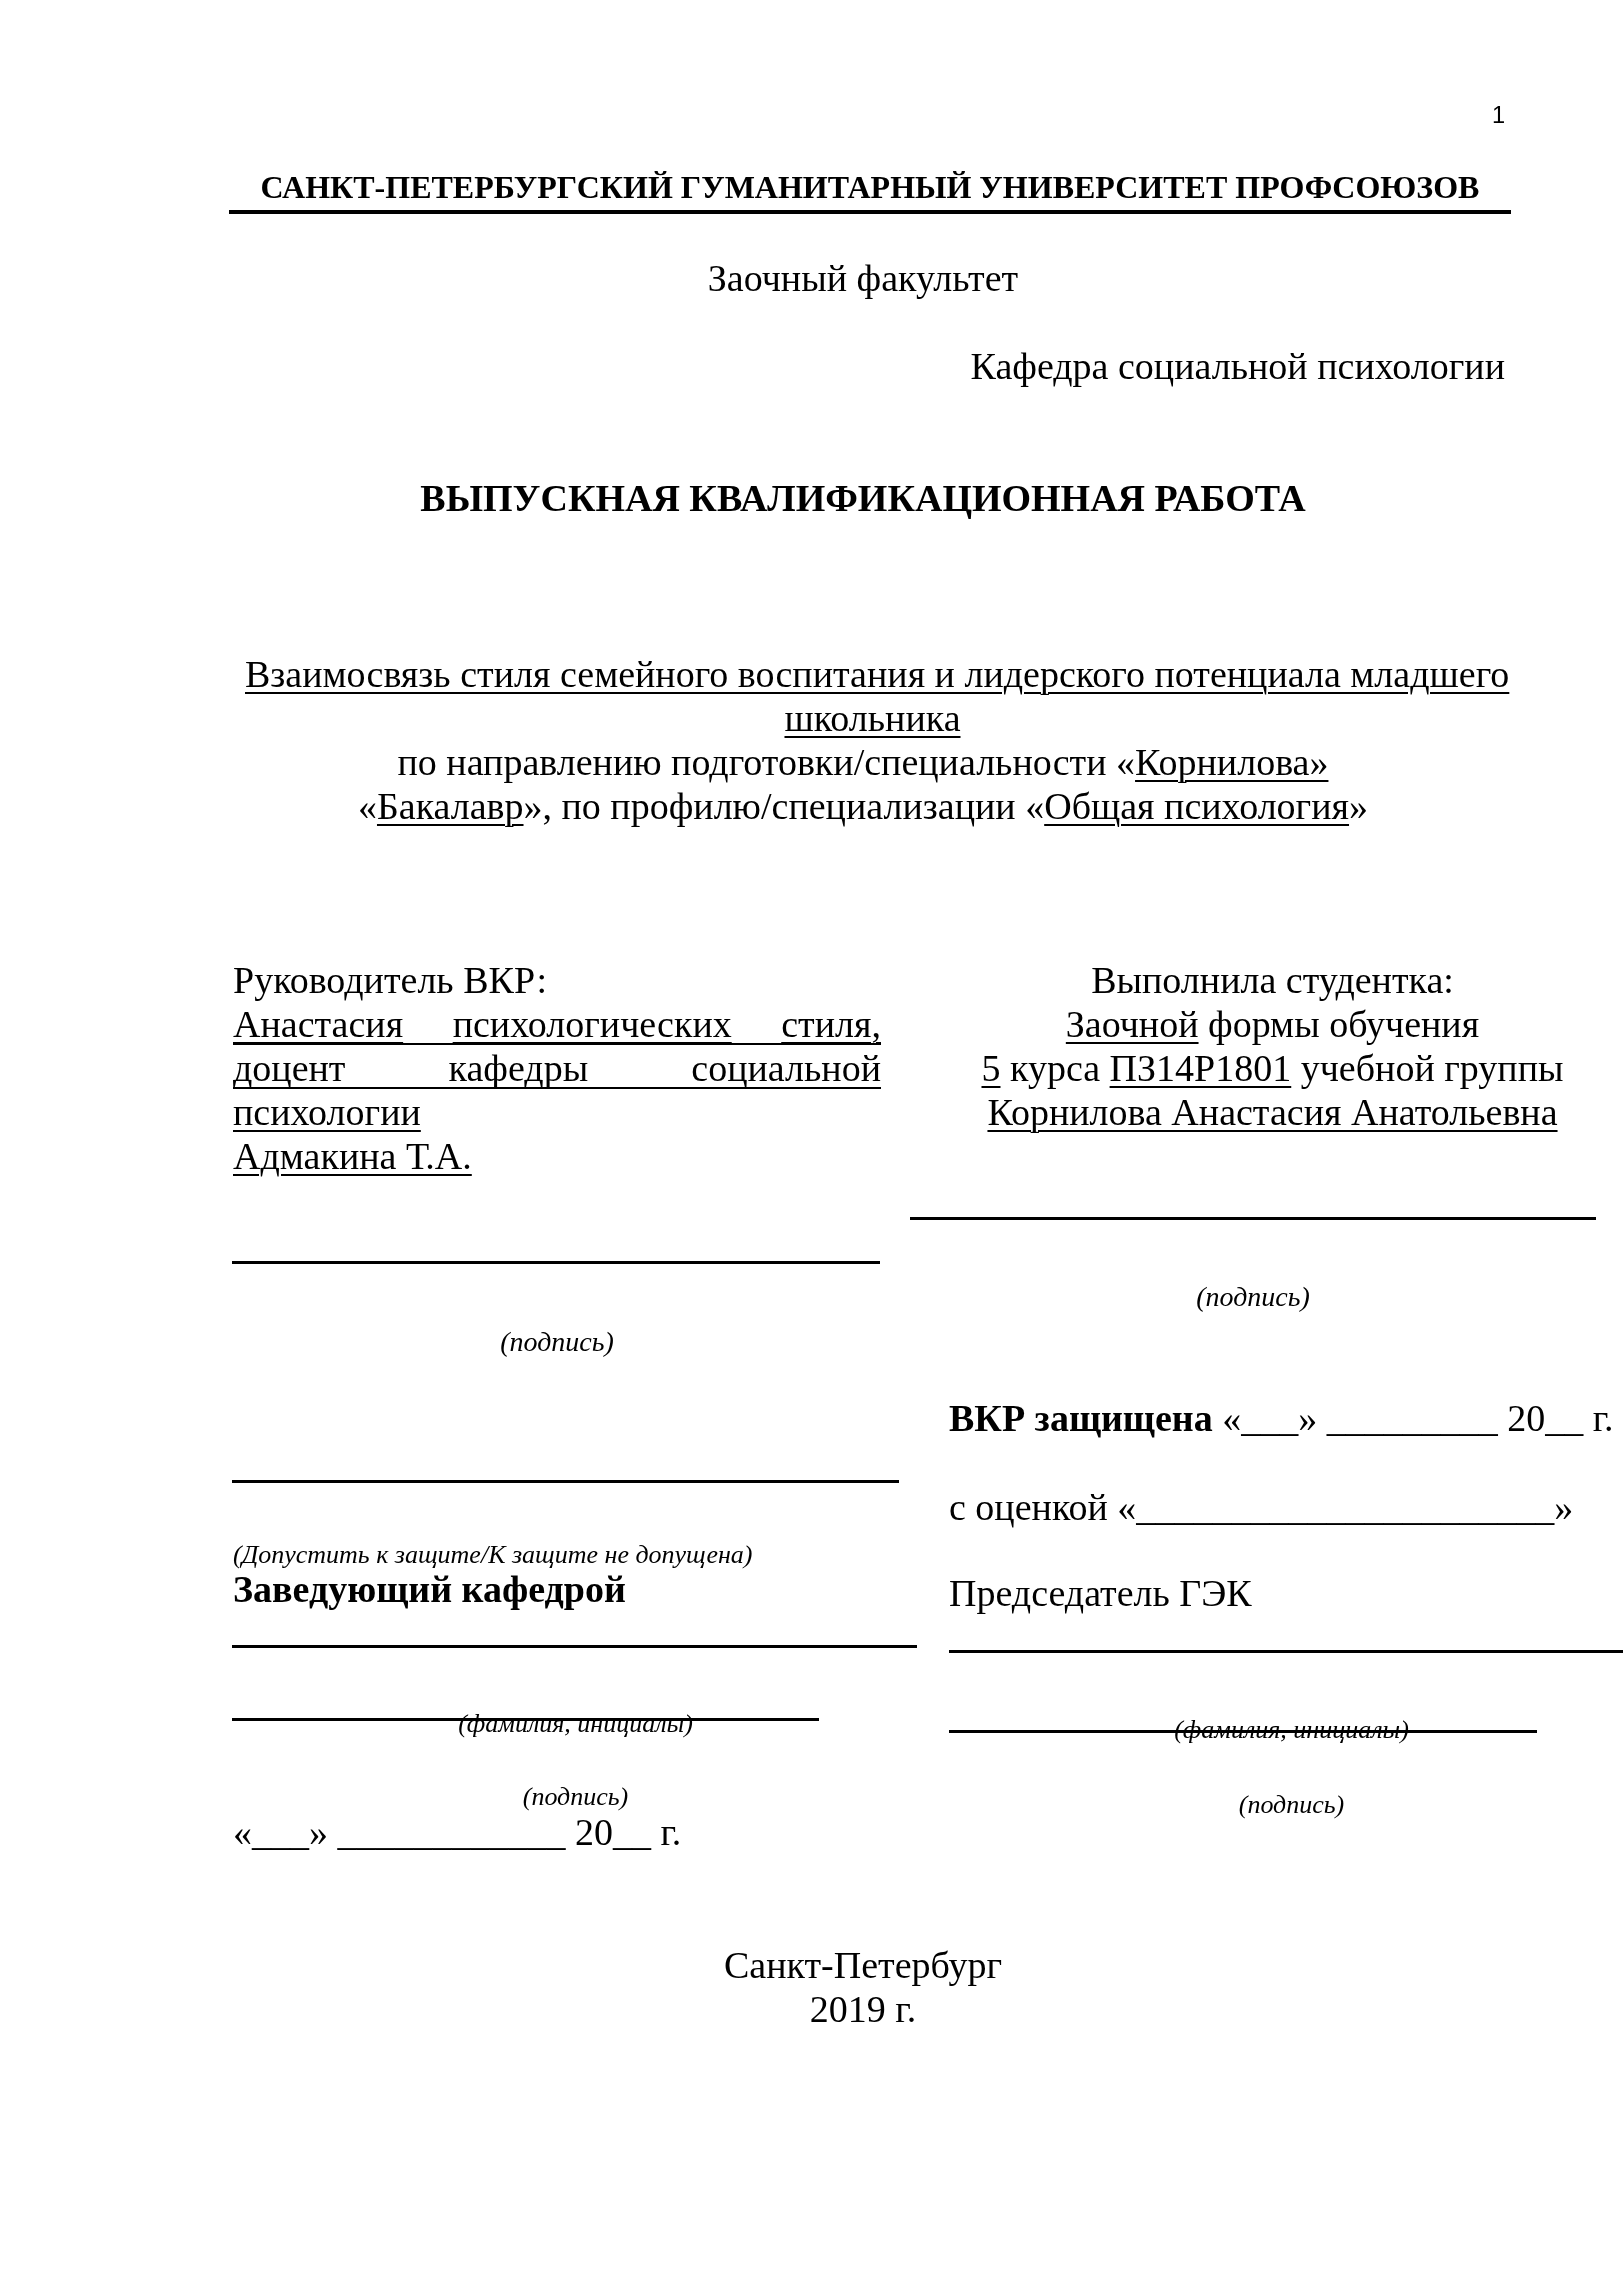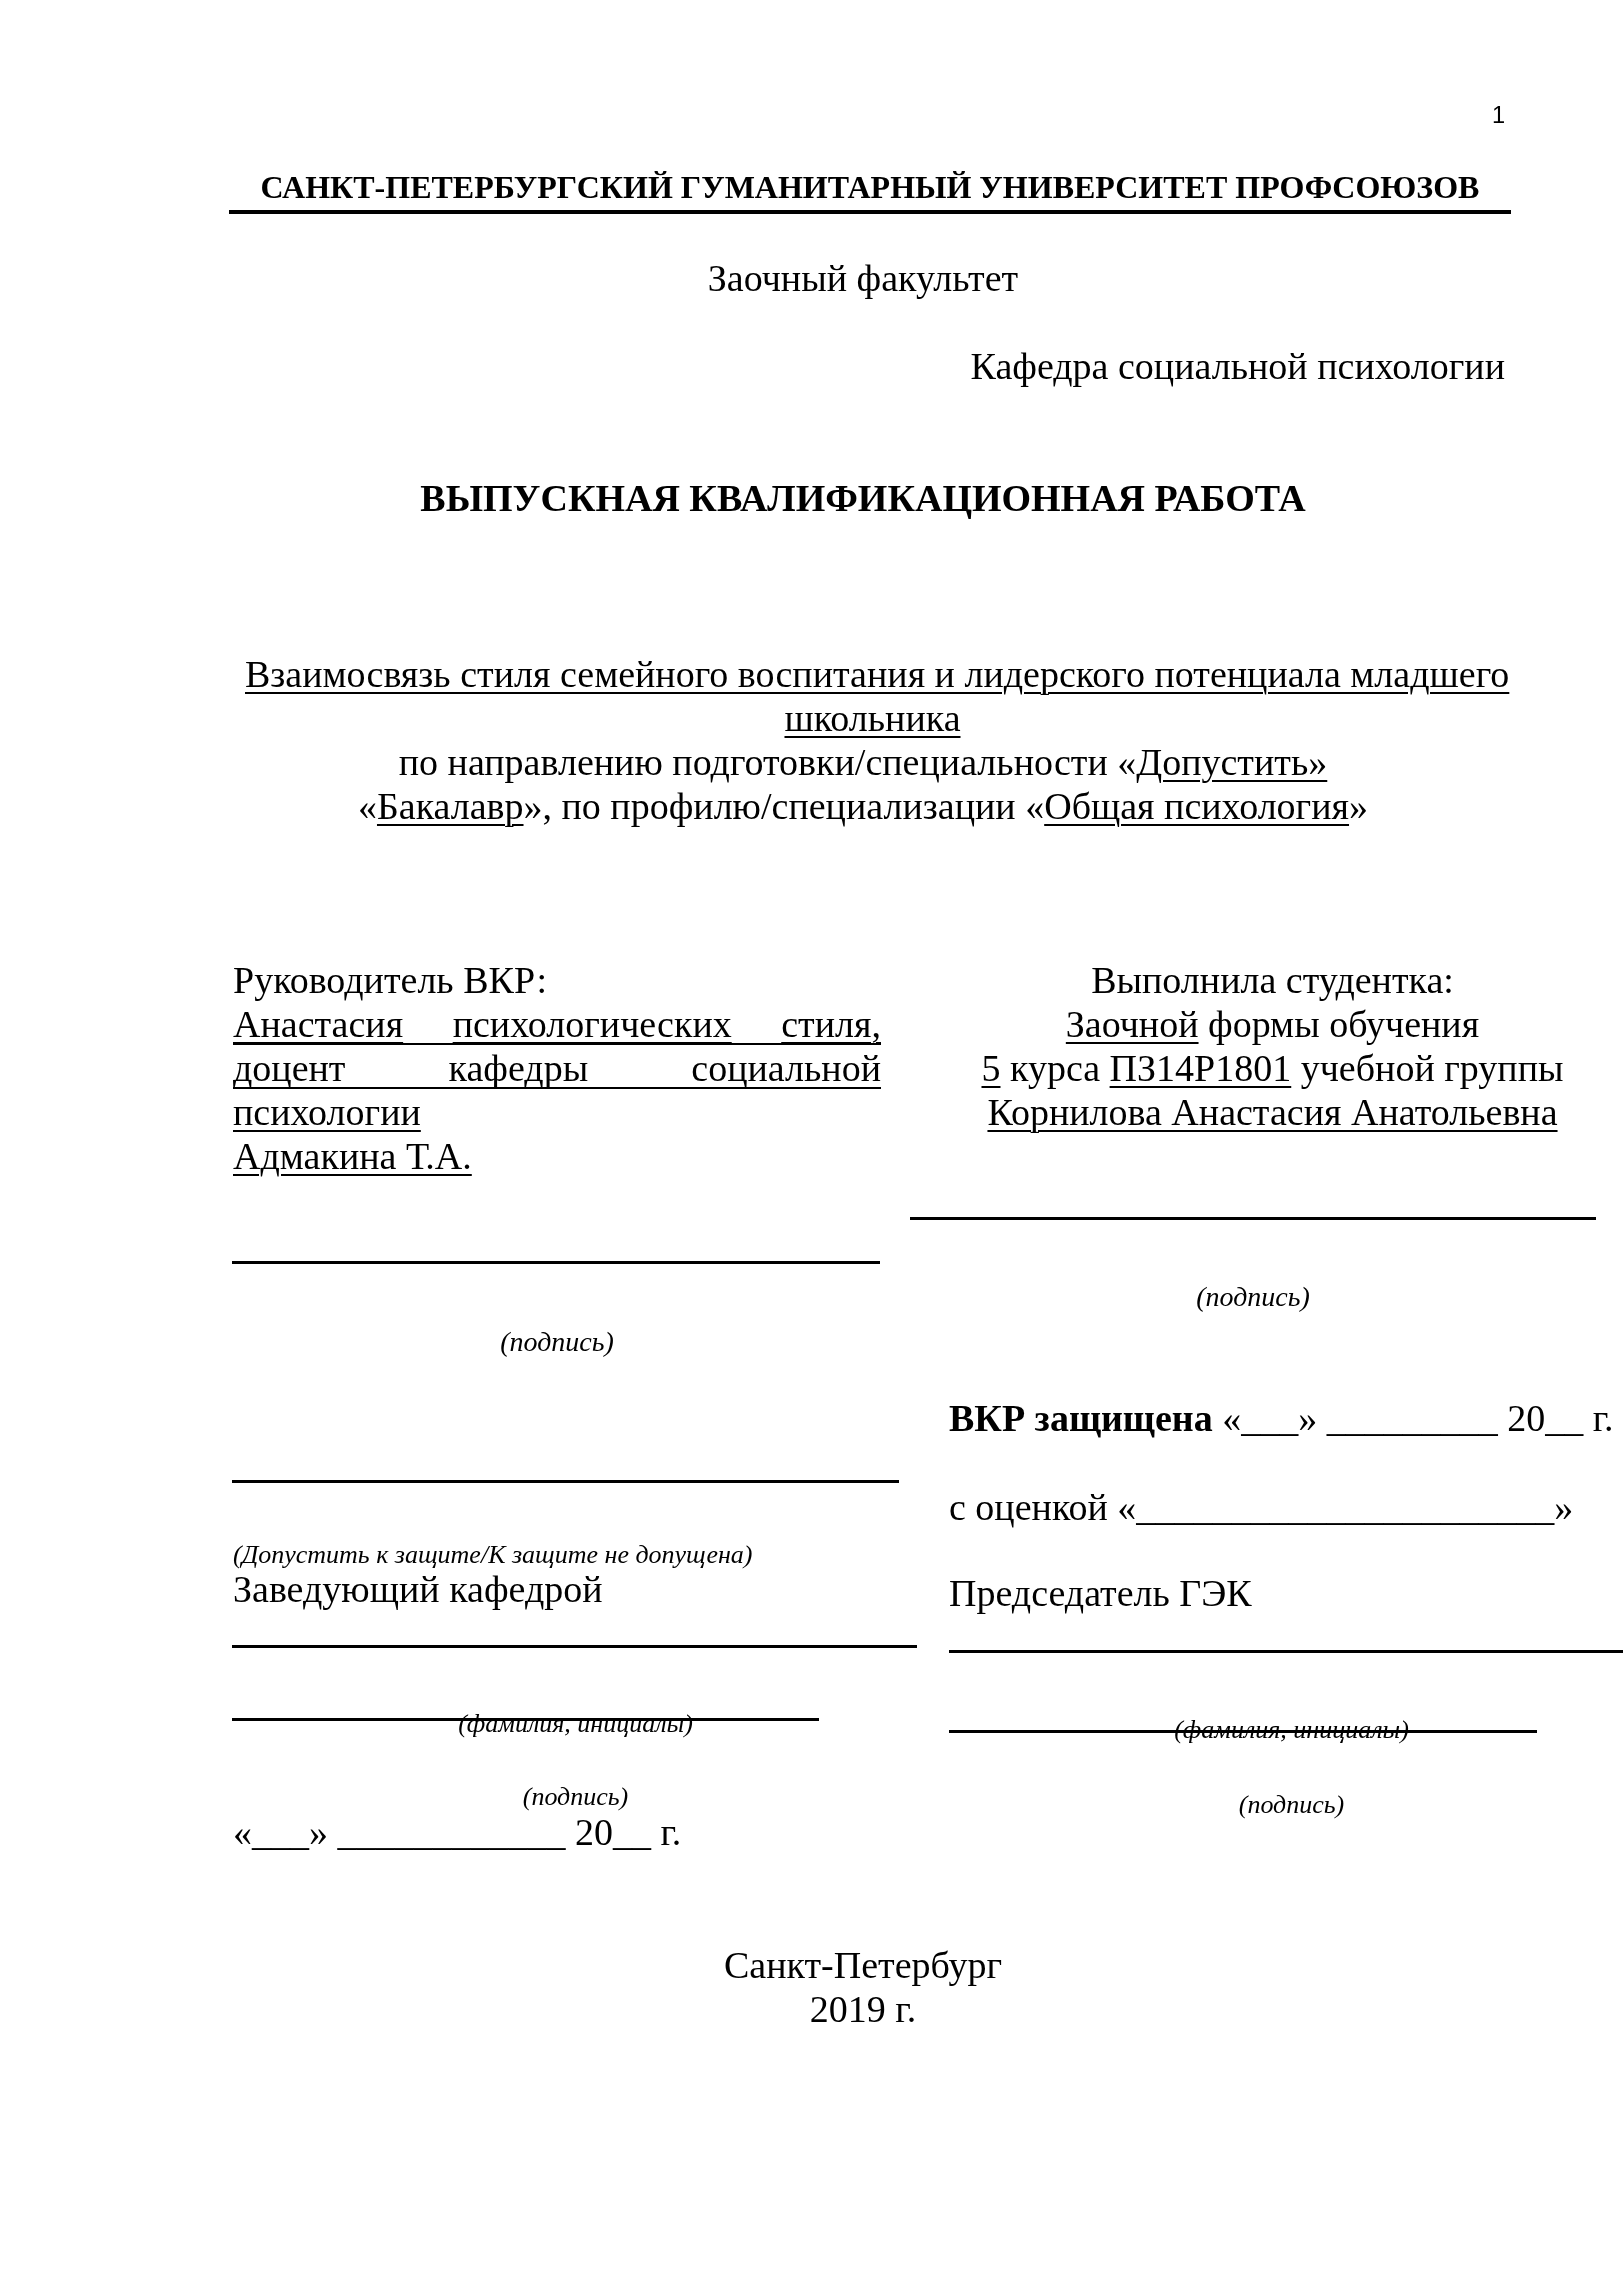--- a/index.html
+++ b/index.html
@@ -28,21 +28,21 @@
 
 <div class="abs t48 center bold" style="top:476px;">ВЫПУСКНАЯ КВАЛИФИКАЦИОННАЯ РАБОТА</div>
 
 <div class="abs t48 center" style="top:608px;">
   <span class="u">Взаимосвязь стиля семейного воспитания и лидерского потенциала младшего</span>
 </div>
 <div class="abs t48 center" style="top:652px;">
   <span class="u">школьника</span>
 </div>
 
-<div class="abs t48 center" style="top:740px;"><span>по направлению подготовки/специальности «</span><span class="u">Допустить»</span></div>
+<div class="abs t48 center" style="top:740px;"><span>по направлению подготовки/специальности «</span><span class="u">Корнилова»</span></div>
 <div class="abs t48 center" style="top:784px;"><span>«</span><span class="u">Бакалавр</span><span>», по профилю/специализации «</span><span class="u">Общая психология</span><span>»</span></div>
 
 <div class="abs t48" style="left:233px; top:958px;">Руководитель ВКР:</div>
 <div class="abs t48 justify-line u" style="left:233px; width:648px; top:1002px;">
   <span>Анастасия</span>
   <span>психологических</span>
   <span>стиля,</span>
 </div>
 <div class="rule" style="left:233px; top:1043px; width:648px; height:2.4px;"></div>
 <div class="abs t48 justify-line" style="left:233px; width:648px; top:1046px;">
@@ -59,21 +59,21 @@
 <div class="abs t48" style="left:919px; width:707px; top:958px; text-align:center;">Выполнила студентка:</div>
 <div class="abs t48" style="left:919px; width:707px; top:1002px; text-align:center;"><span class="u">Заочной</span><span> формы обучения</span></div>
 <div class="abs t48" style="left:919px; width:707px; top:1046px; text-align:center;"><span class="u">5</span><span> курса </span><span class="u">ПЗ14Р1801</span><span> учебной группы</span></div>
 <div class="abs t48" style="left:919px; width:707px; top:1090px; text-align:center;"><span class="u">Корнилова Анастасия Анатольевна</span></div>
 <div class="rule" style="left:910px; top:1217px; width:686px; height:3.1px;"></div>
 <div class="abs cap" style="left:910px; width:686px; top:1231px; text-align:center;">(подпись)</div>
 
 <div class="rule" style="left:232px; top:1480px; width:667px; height:3.1px;"></div>
 <div class="abs cap" style="left:233px; top:1489px; font-size:26px;">(Допустить к защите/К защите не допущена)</div>
 
-<div class="abs t48" style="left:233px; top:1567px;">Заведующий кафедрой</div>
+<div class="abs t48" style="left:233px; top:1567px;font-weight:bold;">Заведующий кафедрой</div>
 <div class="rule" style="left:232px; top:1645px; width:685px; height:3.1px;"></div>
 <div class="abs cap" style="left:233px; width:685px; top:1658px; font-size:26px; text-align:center;">(фамилия, инициалы)</div>
 <div class="rule" style="left:232px; top:1718px; width:587px; height:3.1px;"></div>
 <div class="abs cap" style="left:233px; width:685px; top:1731px; font-size:26px; text-align:center;">(подпись)</div>
 <div class="abs t48" style="left:233px; top:1810px;">«___» ____________ 20__ г.</div>
 
 <div class="abs t48" style="left:949px; top:1396px;"><span class="bold">ВКР защищена</span><span> «___» _________ 20__ г.</span></div>
 <div class="abs t48" style="left:949px; top:1485px;"><span>с оценкой «</span><span>______________________</span><span>»</span></div>
 
 <div class="abs t48" style="left:949px; top:1571px;">Председатель ГЭК</div>

